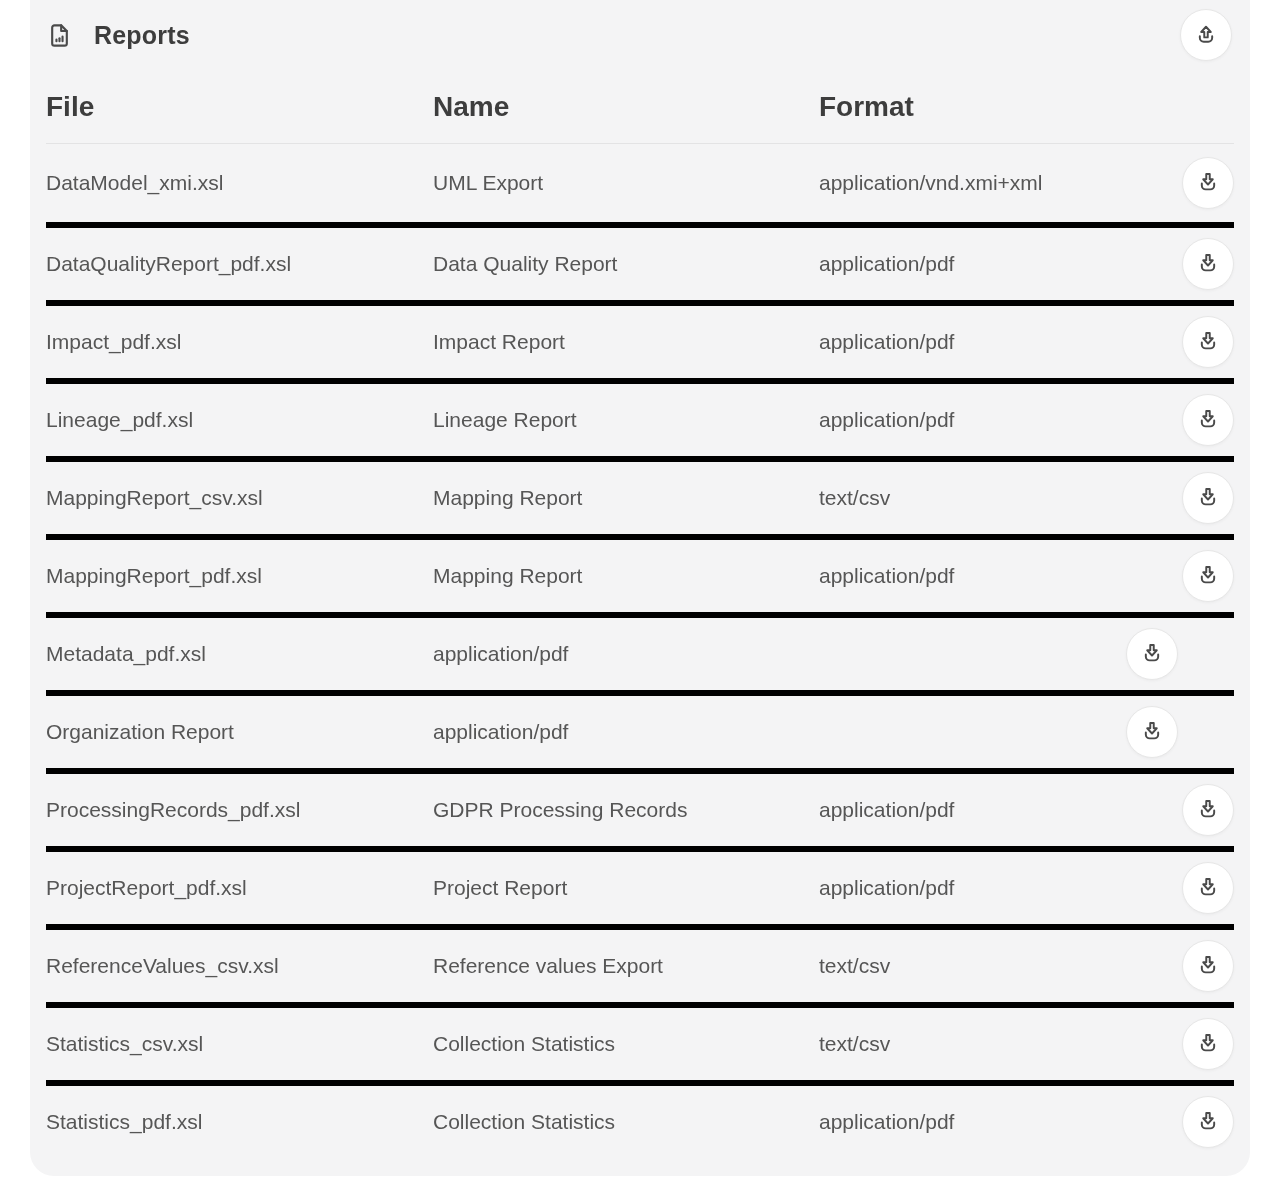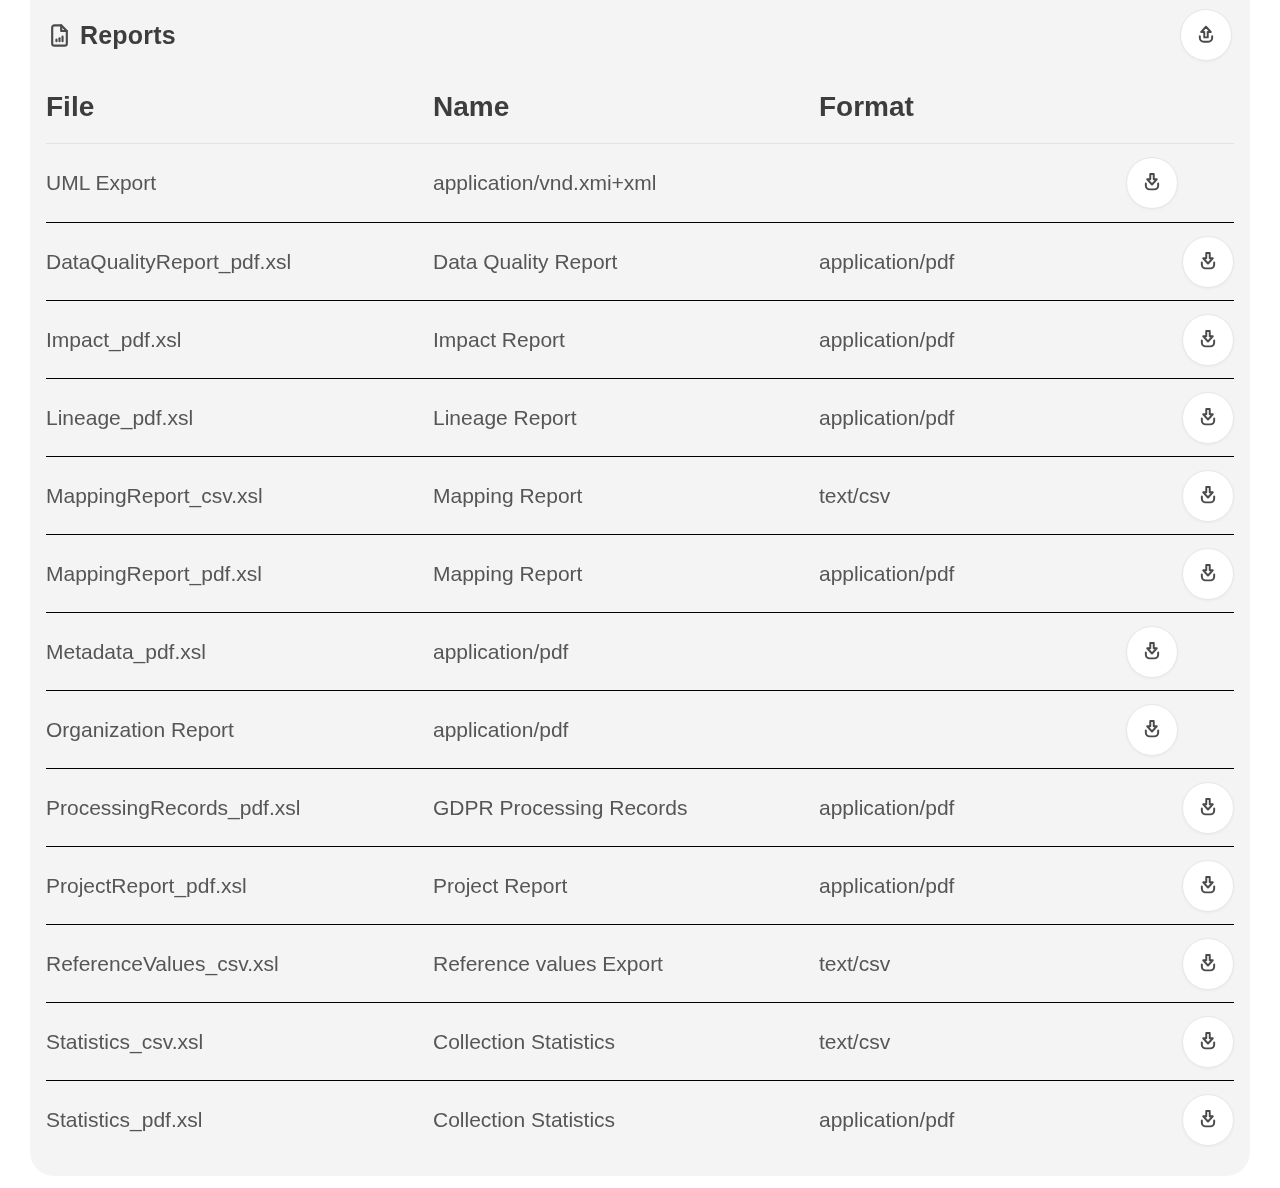--- a/index.html
+++ b/index.html
@@ -29,21 +29,21 @@
   .card-header {
     height: 70px;
     display: flex;
     align-items: center;
     justify-content: space-between;
     padding: 0 2px 0 0;
   }
   .title-wrap {
     display: flex;
     align-items: center;
-    gap: 7px;
+    gap: 21px;
     padding-left: 0;
   }
   .title-wrap h1 {
     font-size: 25px;
     font-weight: 700;
     color: #3d3d3d;
     letter-spacing: 0.2px;
   }
   .icon { display: inline-flex; align-items: center; justify-content: center; }
   .icon svg { display: block; }
@@ -74,21 +74,21 @@
   }
   .thead .col {
     font-size: 28px;
     font-weight: 700;
     color: #3d3d3d;
   }
   .trow {
     height: 78px;
   }
   .trow + .trow {
-    border-top: 1px solid #000000;
+    border-top: 6px solid #000000;
   }
   .cell {
     font-size: 21px;
     font-weight: 400;
     color: #565656;
     white-space: nowrap;
     overflow: hidden;
     text-overflow: ellipsis;
     padding-right: 12px;
   }
@@ -125,20 +125,21 @@
 
     <div class="thead">
       <div class="col">File</div>
       <div class="col">Name</div>
       <div class="col">Format</div>
       <div class="col col-action"></div>
     </div>
 
     <div class="tbody" id="rows">
   <div class="trow">
+    <div class="cell">DataModel_xmi.xsl</div>
     <div class="cell">UML Export</div>
     <div class="cell">application/vnd.xmi+xml</div>
     <div class="col-action">
       <button class="circle-btn" title="Download">
         <span class="icon">
           <svg width="26" height="26" viewBox="0 0 24 24" fill="none" stroke="#4a4a4a" stroke-width="1.8" stroke-linecap="round" stroke-linejoin="round">
             <path d="M10.4 3.6 L13.6 3.6 L13.6 8.6 L16.4 8.6 L12 13.4 L7.6 8.6 L10.4 8.6 Z"></path>
             <path d="M6.3 12.4 L6.3 14.3 C6.3 16.3 7.9 17.9 9.9 17.9 L14.1 17.9 C16.1 17.9 17.7 16.3 17.7 14.3 L17.7 12.4"></path>
           </svg>
         </span>

